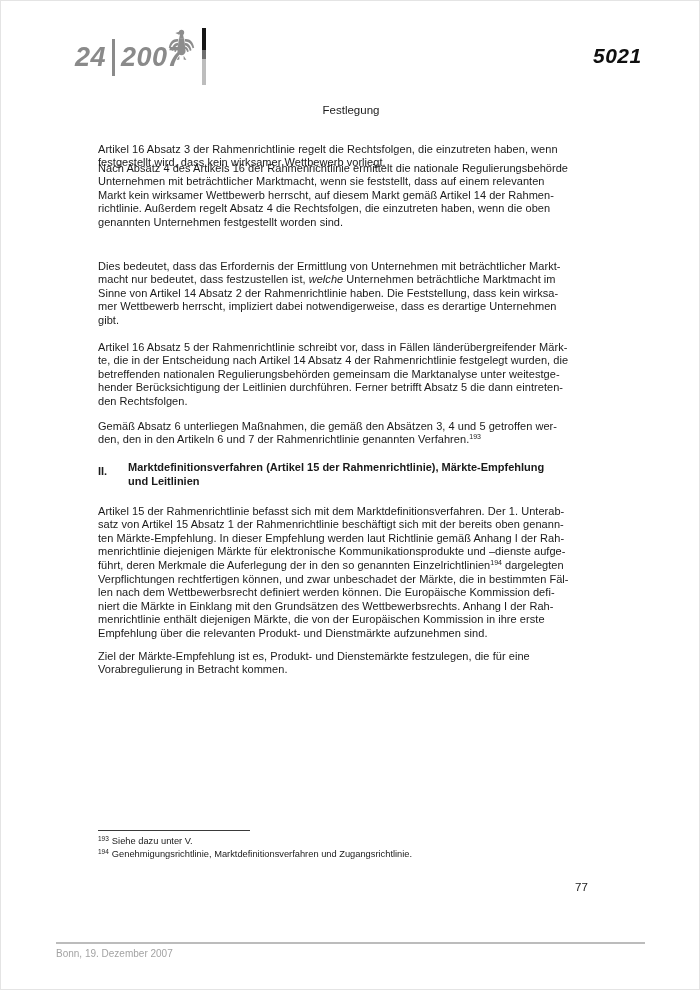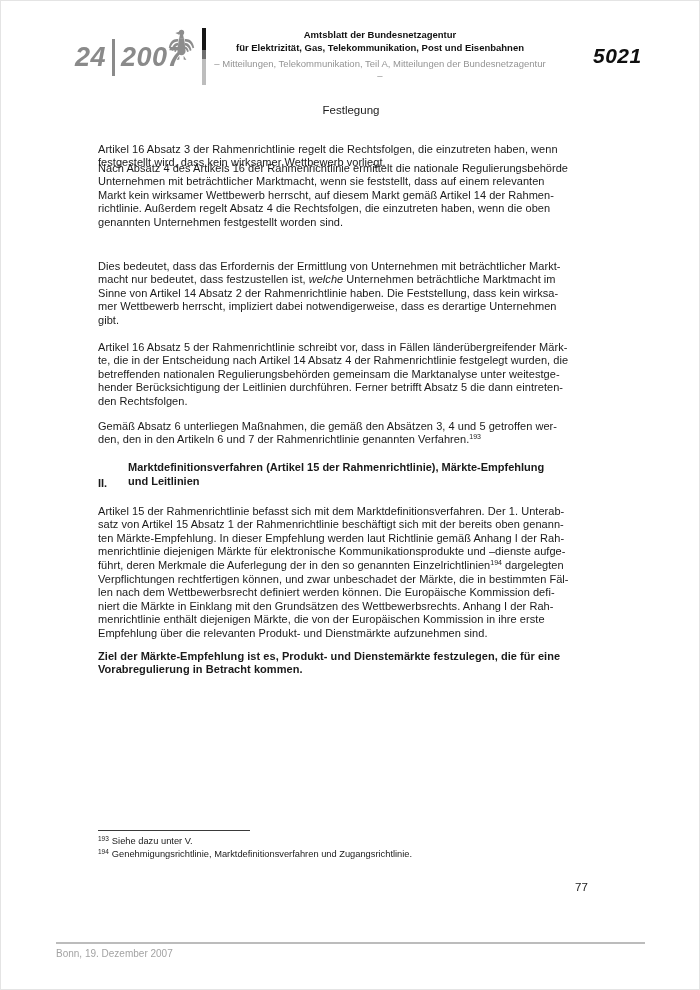--- a/index.html
+++ b/index.html
@@ -19,24 +19,24 @@
   .masthead{left:212px;top:28px;width:336px;text-align:center;}
   .masthead-l1,.masthead-l2{font-size:9.5px;font-weight:bold;line-height:13px;color:#111;}
   .masthead-sub{font-size:9.5px;color:#949494;line-height:12px;margin-top:4px;}
   .page-code{left:593px;top:44px;font-size:21px;font-weight:bold;font-style:italic;
     letter-spacing:0.5px;color:#0f0f0f;}
   
   .doc-title{left:98px;top:104px;width:506px;text-align:center;font-size:11.5px;}
   .para{left:98px;width:506px;font-size:11px;line-height:13.4px;white-space:pre;
     letter-spacing:0.05px;}
   .p1{top:143px;} .p2{top:162px;} .p3{top:260px;} .p4{top:341px;} .p5{top:420px;}
-  .p6{top:505px;} .p7{top:650px;font-weight:bold;}
+  .p6{top:505px;} .p7{top:650px;font-weight:normal;}
   .section-heading{left:98px;top:461px;width:506px;font-size:11px;line-height:13.6px;
     font-weight:bold;}
-  .section-num{position:absolute;left:0;top:16px;}
+  .section-num{position:absolute;left:0;top:4px;}
   .section-text{margin-left:30px;white-space:pre;}
   em{}
   sup{font-size:7px;vertical-align:baseline;position:relative;top:-4px;letter-spacing:0;}
   
   .fn-block{left:98px;top:830px;width:506px;}
   .fn-rule{width:152px;border-top:1.5px solid #3a3a3a;margin-bottom:4px;}
   .fn-line{font-size:9.3px;line-height:13px;color:#1a1a1a;}
   .fn-line sup{font-size:6.5px;top:-3px;margin-right:3px;}
   
   .page-number{left:575px;top:881px;font-size:11.5px;}
@@ -68,25 +68,20 @@
           <path d="M38 50c-12 0-22 10-25 28l6 2c3-12 9-18 19-21z"></path>
           <path d="M38 64c-8 2-13 8-15 18l6 2c2-7 5-11 9-12z"></path>
         </g>
         <path d="M42 98l-10 16 10-2zM58 98l10 16-10-2z"></path>
       </g>
     </svg>
   </div>
 
   <div class="abs header-bar"></div>
 
-  <div class="abs masthead">
-    <div class="masthead-l1">Amtsblatt der Bundesnetzagentur</div>
-    <div class="masthead-l2">für Elektrizität, Gas, Telekommunikation, Post und Eisenbahnen</div>
-    <div class="masthead-sub">– Mitteilungen, Telekommunikation, Teil A, Mitteilungen der Bundesnetzagentur –</div>
-  </div>
 
   <div class="abs page-code">5021</div>
 
   <div class="abs doc-title">Festlegung</div>
 
   <div class="abs para p1">Artikel 16 Absatz 3 der Rahmenrichtlinie regelt die Rechtsfolgen, die einzutreten haben, wenn
 festgestellt wird, dass kein wirksamer Wettbewerb vorliegt.</div>
   <div class="abs para p2">Nach Absatz 4 des Artikels 16 der Rahmenrichtlinie ermittelt die nationale Regulierungsbehörde
 Unternehmen mit beträchtlicher Marktmacht, wenn sie feststellt, dass auf einem relevanten
 Markt kein wirksamer Wettbewerb herrscht, auf diesem Markt gemäß Artikel 14 der Rahmen-

